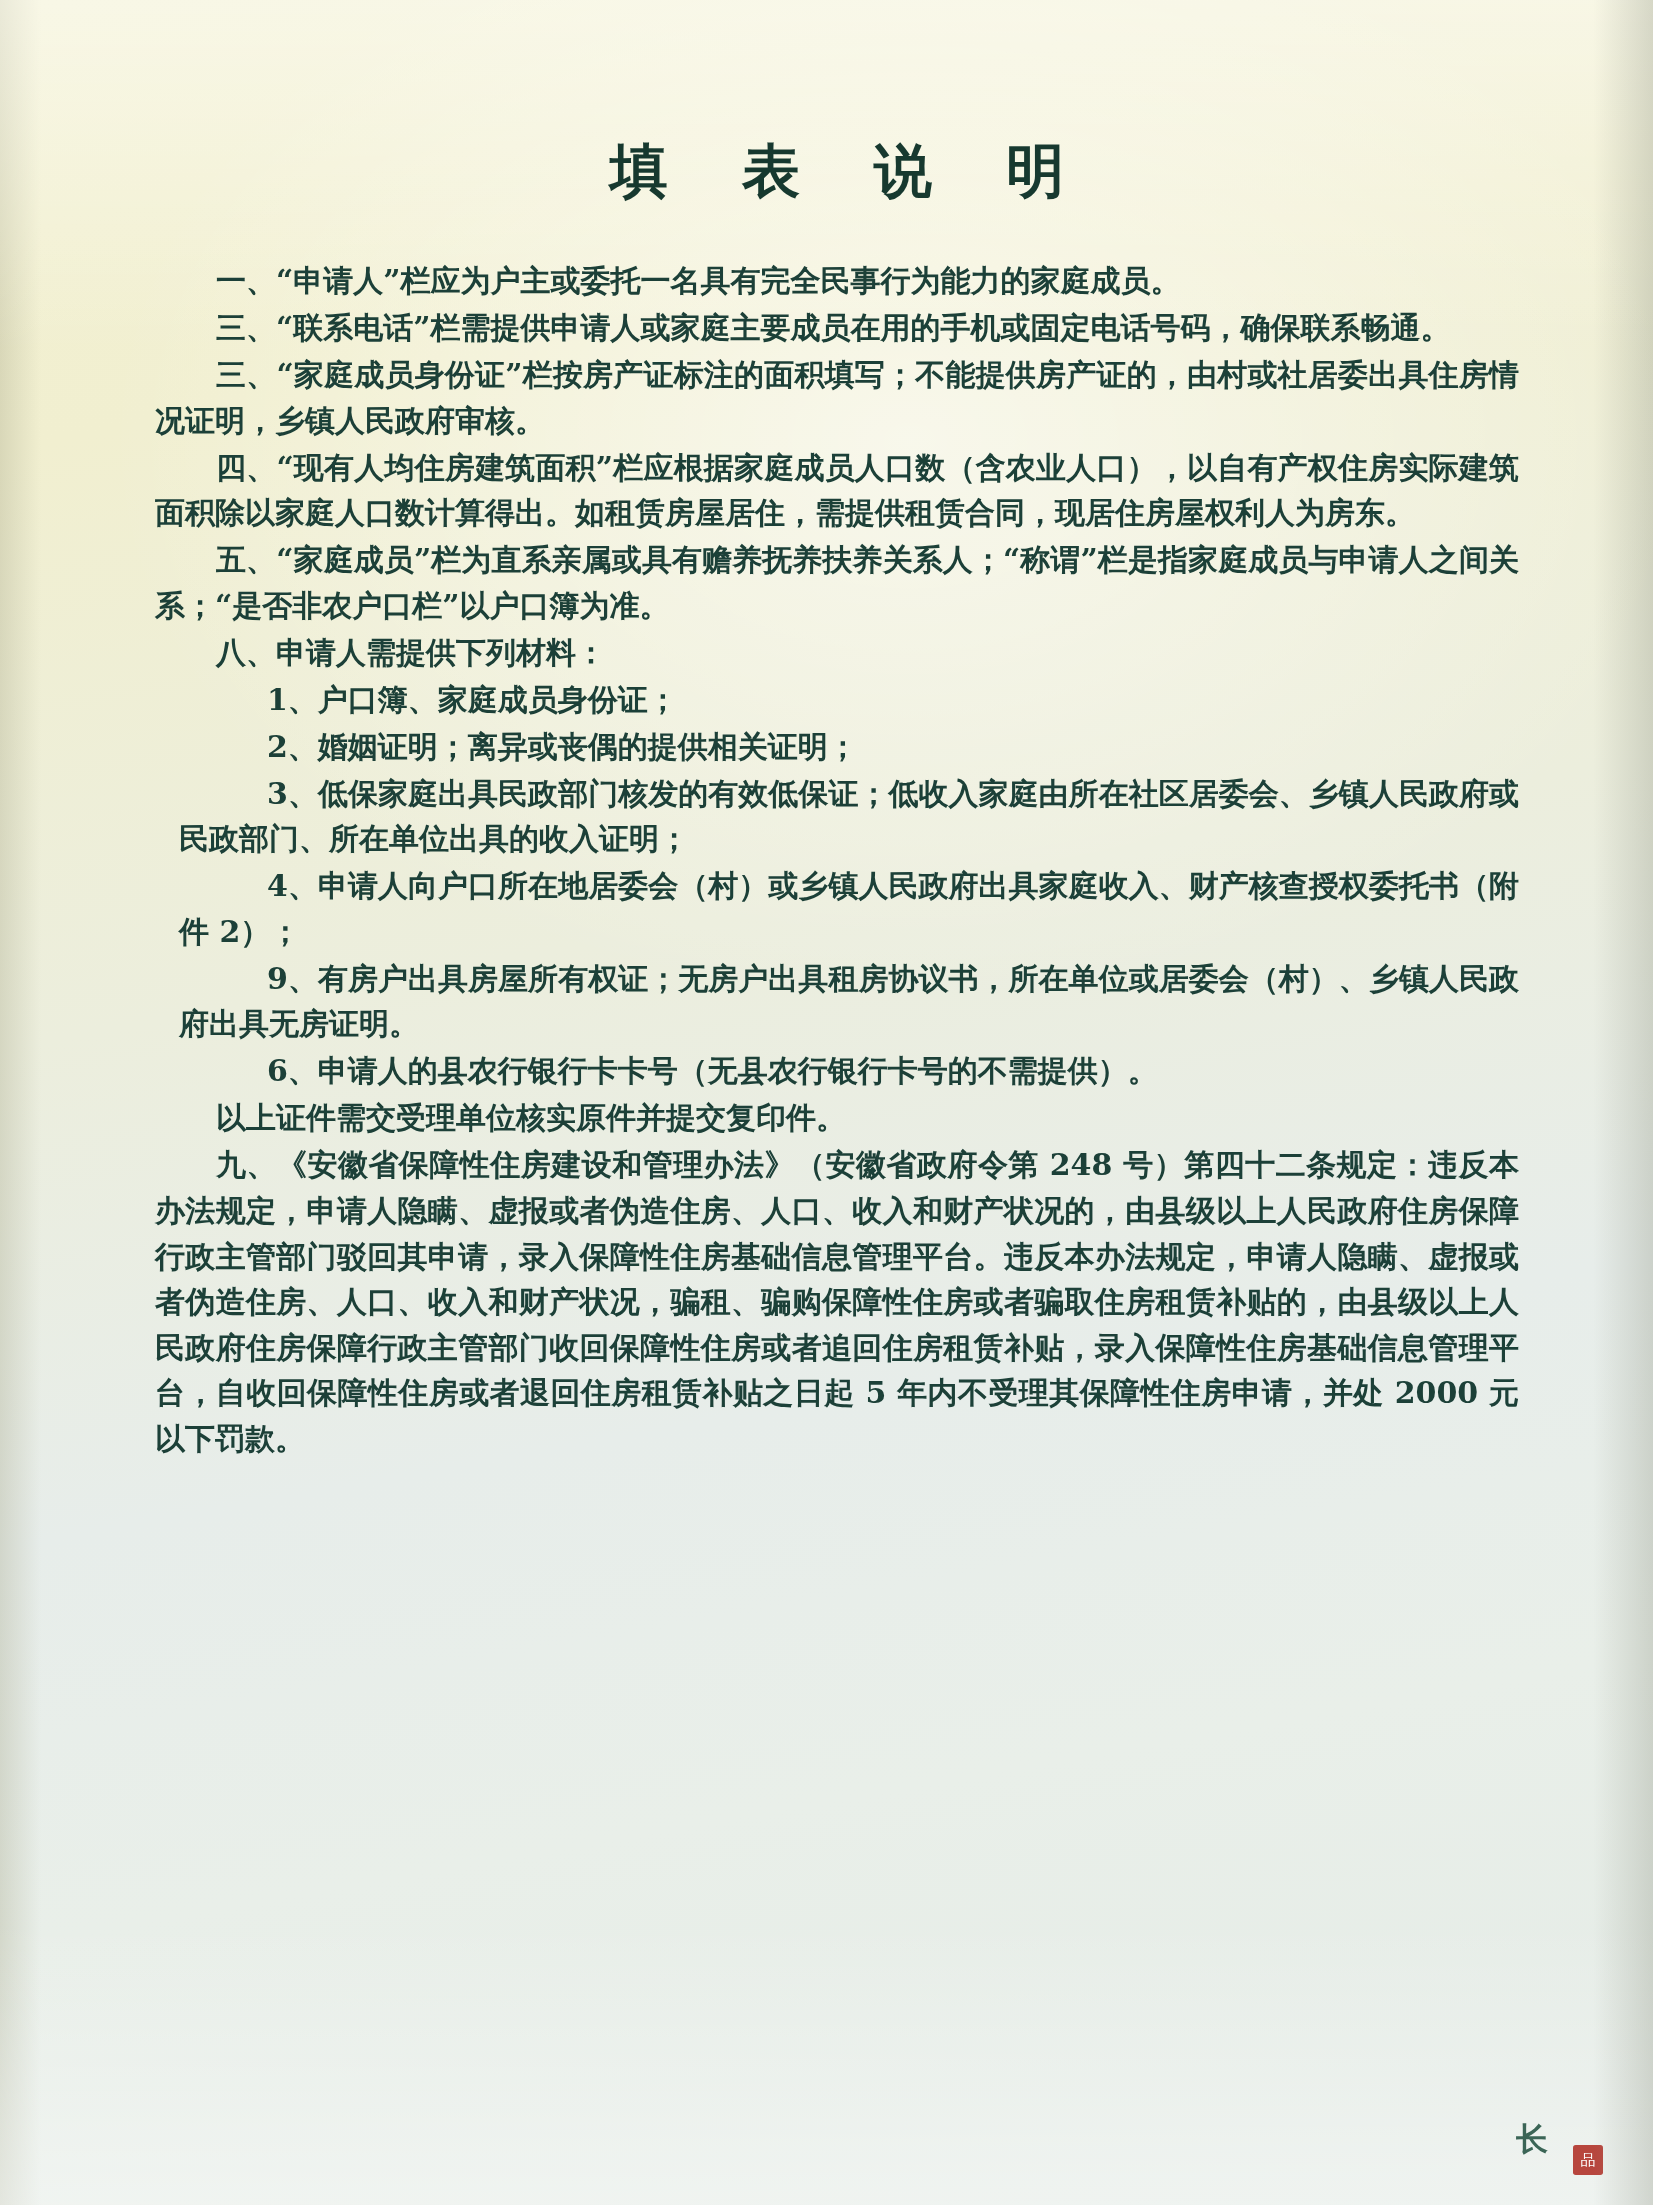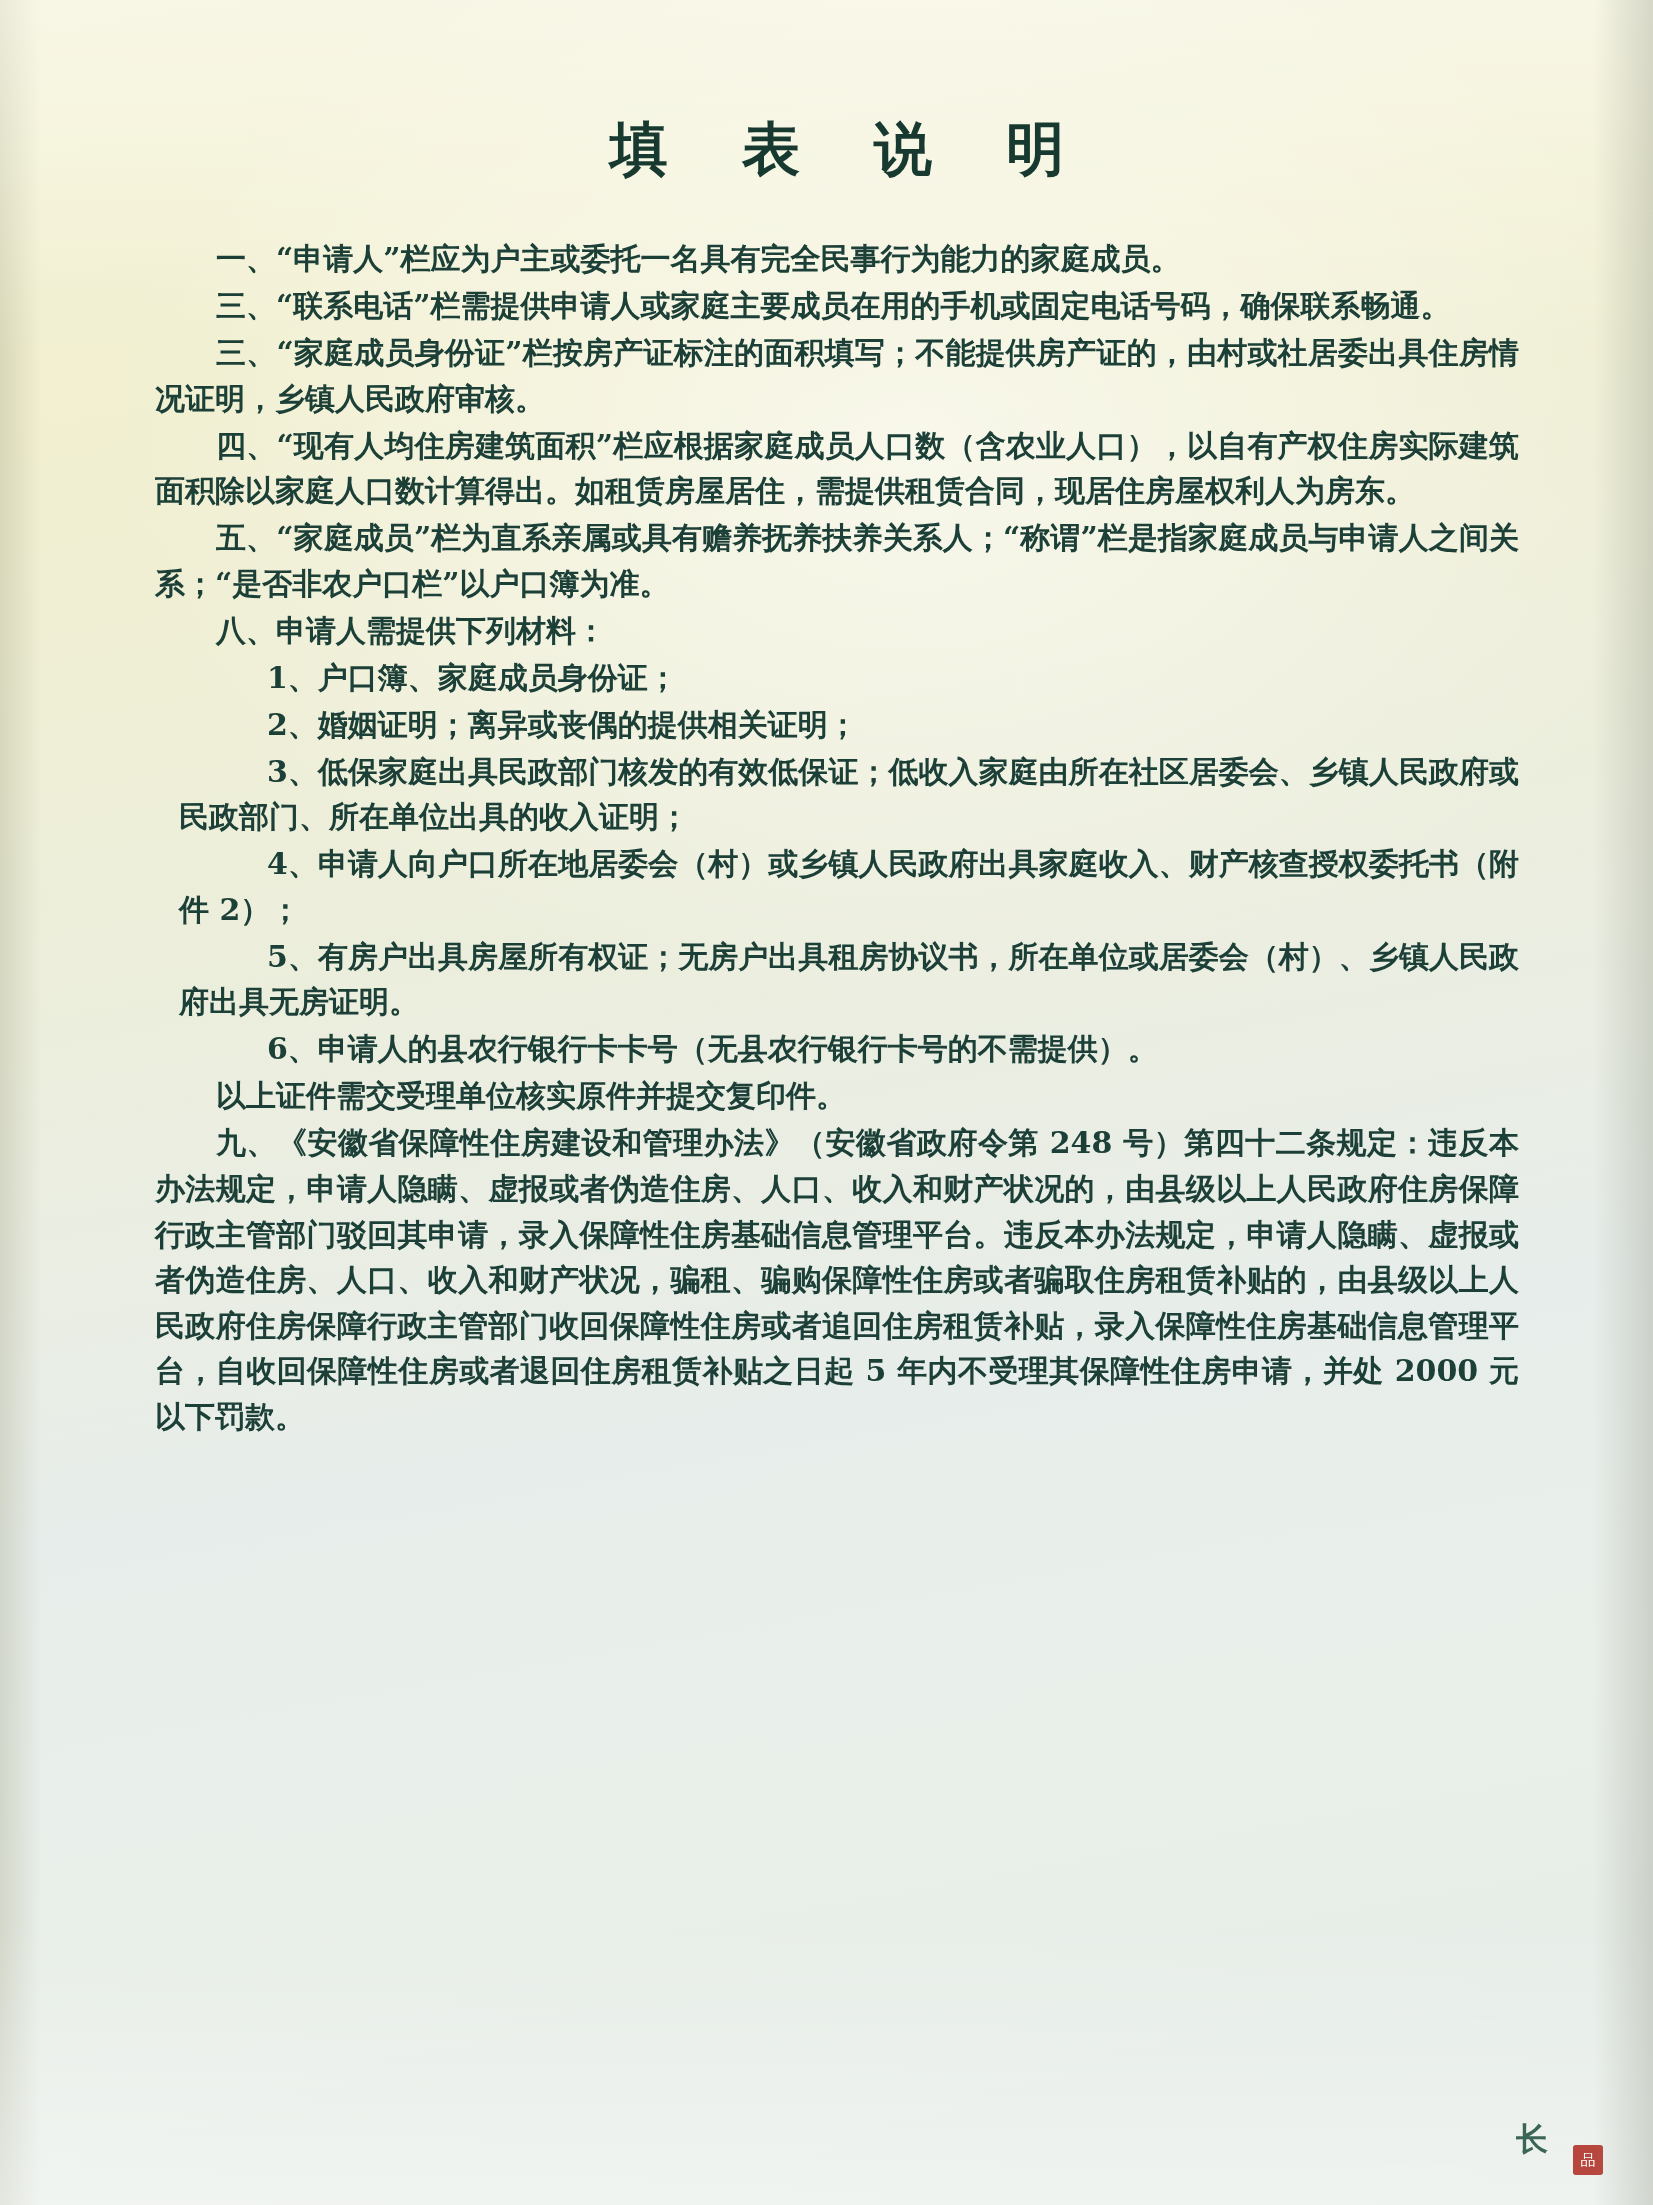--- a/index.html
+++ b/index.html
@@ -52,21 +52,21 @@
   .sheen.bottom {
     bottom: 0; height: 284px;
     background: linear-gradient(to top, rgba(255,255,255,0.40), rgba(255,255,255,0));
   }
 
   #content {
     position: absolute;
     top: 0; left: 0;
     width: 1654px;
     height: 2205px;
-    padding: 84px 135px 0 155px;
+    padding: 106px 135px 0 155px;
     box-sizing: border-box;
     color: #1d3d33;
   }
 
   .doc-title {
     text-align: center;
     font-size: 58px;
     font-weight: bold;
     letter-spacing: 27px;
     text-indent: 27px;
@@ -140,21 +140,21 @@
       <p class="para">一、“申请人”栏应为户主或委托一名具有完全民事行为能力的家庭成员。</p>
       <p class="para">三、“联系电话”栏需提供申请人或家庭主要成员在用的手机或固定电话号码，确保联系畅通。</p>
       <p class="para">三、“家庭成员身份证”栏按房产证标注的面积填写；不能提供房产证的，由村或社居委出具住房情况证明，乡镇人民政府审核。</p>
       <p class="para">四、“现有人均住房建筑面积”栏应根据家庭成员人口数（含农业人口），以自有产权住房实际建筑面积除以家庭人口数计算得出。如租赁房屋居住，需提供租赁合同，现居住房屋权利人为房东。</p>
       <p class="para">五、“家庭成员”栏为直系亲属或具有赡养抚养扶养关系人；“称谓”栏是指家庭成员与申请人之间关系；“是否非农户口栏”以户口簿为准。</p>
       <p class="para">八、申请人需提供下列材料：</p>
       <p class="para indent2">1、户口簿、家庭成员身份证；</p>
       <p class="para indent2">2、婚姻证明；离异或丧偶的提供相关证明；</p>
       <p class="para indent2">3、低保家庭出具民政部门核发的有效低保证；低收入家庭由所在社区居委会、乡镇人民政府或民政部门、所在单位出具的收入证明；</p>
       <p class="para indent2">4、申请人向户口所在地居委会（村）或乡镇人民政府出具家庭收入、财产核查授权委托书（附件 2）；</p>
-      <p class="para indent2">5、有房户出具房屋所有权证；无房户出具租房协议书，所在单位或居委会（村）、乡镇人民政府出具无房证明。</p>
+      <p class="para indent2">9、有房户出具房屋所有权证；无房户出具租房协议书，所在单位或居委会（村）、乡镇人民政府出具无房证明。</p>
       <p class="para indent2">6、申请人的县农行银行卡卡号（无县农行银行卡号的不需提供）。</p>
       <p class="para">以上证件需交受理单位核实原件并提交复印件。</p>
       <p class="para">九、《安徽省保障性住房建设和管理办法》（安徽省政府令第 248 号）第四十二条规定：违反本办法规定，申请人隐瞒、虚报或者伪造住房、人口、收入和财产状况的，由县级以上人民政府住房保障行政主管部门驳回其申请，录入保障性住房基础信息管理平台。违反本办法规定，申请人隐瞒、虚报或者伪造住房、人口、收入和财产状况，骗租、骗购保障性住房或者骗取住房租赁补贴的，由县级以上人民政府住房保障行政主管部门收回保障性住房或者追回住房租赁补贴，录入保障性住房基础信息管理平台，自收回保障性住房或者退回住房租赁补贴之日起 5 年内不受理其保障性住房申请，并处 2000 元以下罚款。</p>
     </div>
   </div>
 
   <div class="seal">
     <span class="glyphs">长</span>
     <span class="stamp">品</span>
   </div>

